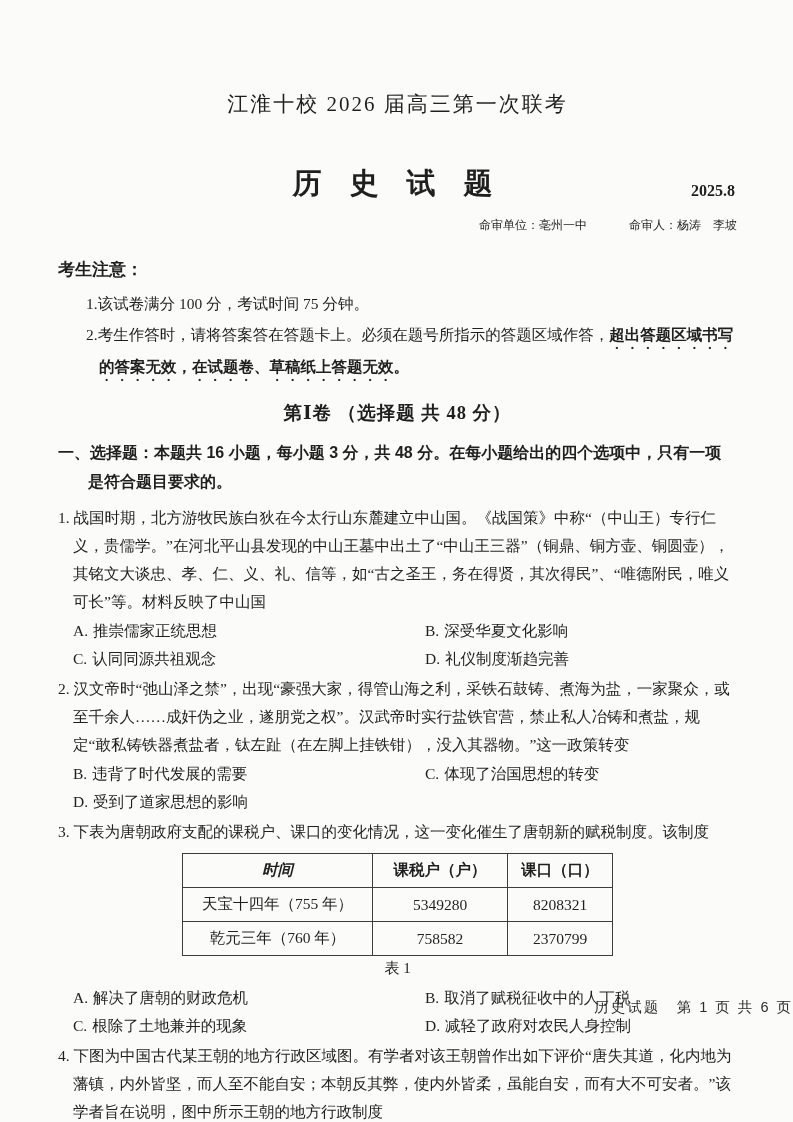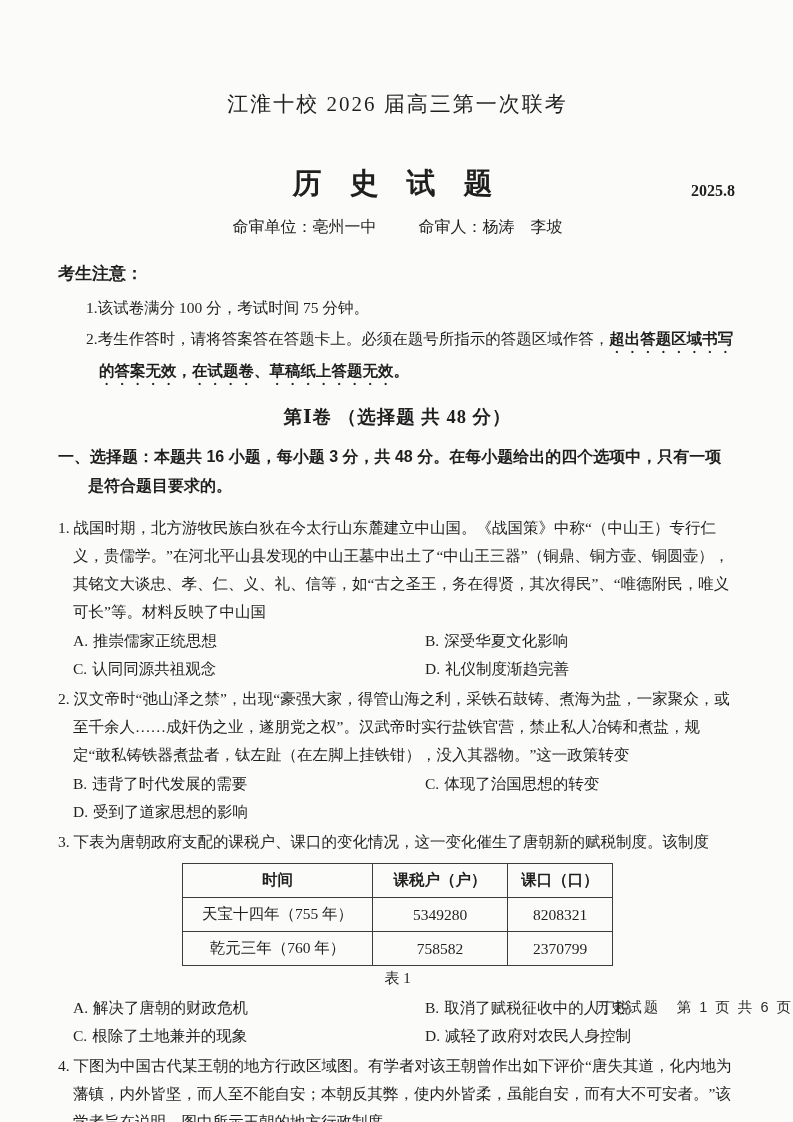--- a/index.html
+++ b/index.html
@@ -33,22 +33,22 @@
     letter-spacing: 10px;
     line-height: 38px;
   }
   .exam-date {
     position: absolute;
     right: 2px; bottom: 2px;
     font-size: 16px;
     font-weight: 700;
   }
   .setters {
-    text-align: center;
-    font-size: 16px;
+    text-align: right;
+    font-size: 12px;
     margin-bottom: 24px;
   }
   .setters .gap { display: inline-block; width: 42px; }
   
   .notice-heading {
     font-family: "Liberation Sans", "DejaVu Sans", sans-serif;
     font-weight: 700;
     font-size: 17px;
     margin-bottom: 8px;
   }
@@ -75,21 +75,21 @@
     margin: 16px 0 13px 0;
     letter-spacing: 1px;
   }
   .part-instr {
     font-family: "Liberation Sans", "DejaVu Sans", sans-serif;
     font-weight: 700;
     font-size: 16px;
     line-height: 29px;
     padding-left: 30px;
     text-indent: -30px;
-    margin-bottom: 14px;
+    margin-bottom: 8px;
   }
   
   .q-stem {
     font-size: 15.5px;
     line-height: 28px;
     padding-left: 15px;
     text-indent: -15px;
     margin-bottom: 1px;
   }
   .options {
@@ -110,21 +110,21 @@
   .data-table th, .data-table td {
     border: 1.5px solid #3c3c3c;
     text-align: center;
     padding: 6px 10px;
     height: 31px;
   }
   .data-table th {
     font-family: "Liberation Sans", "DejaVu Sans", sans-serif;
     font-weight: 700;
   }
-  .data-table .c-time { width: 190px; }
+  .data-table .c-time { width: 190px; font-style: italic; }
   .data-table .c-hu   { width: 135px; }
   .data-table .c-kou  { width: 105px; }
   .table-caption {
     text-align: center;
     font-size: 15px;
     margin-bottom: 6px;
   }
   
   .footer {
     position: absolute;

